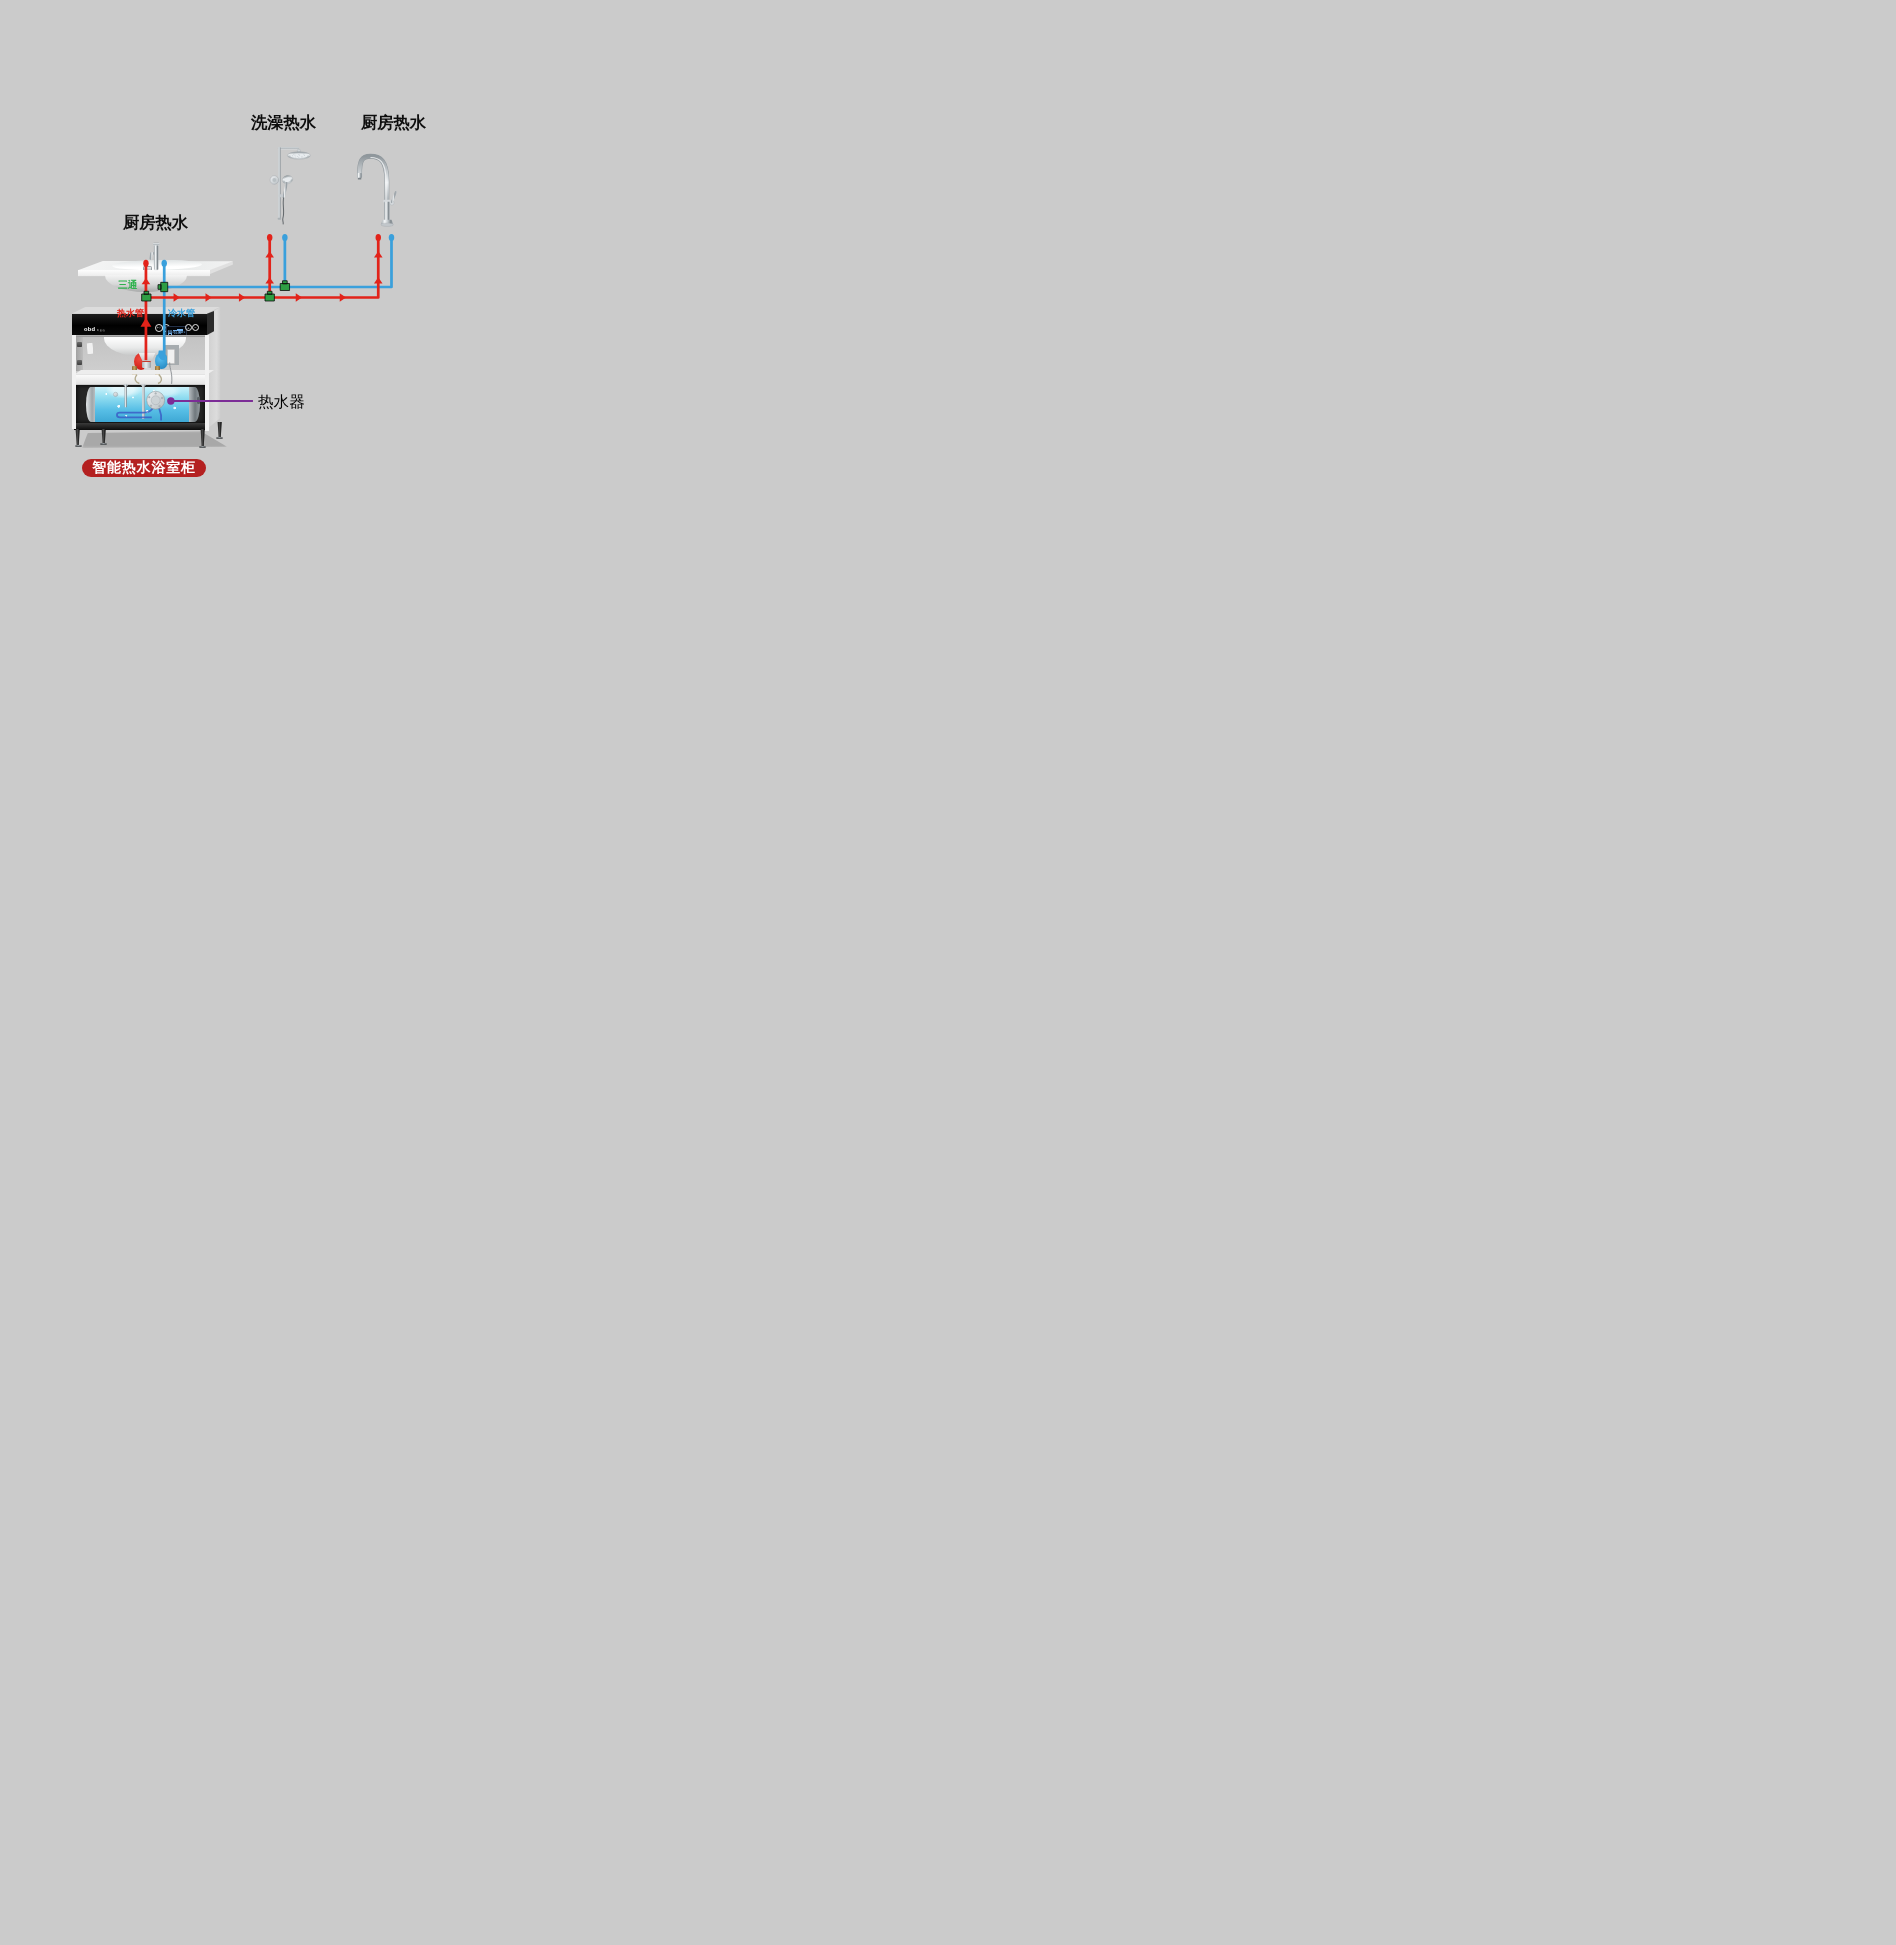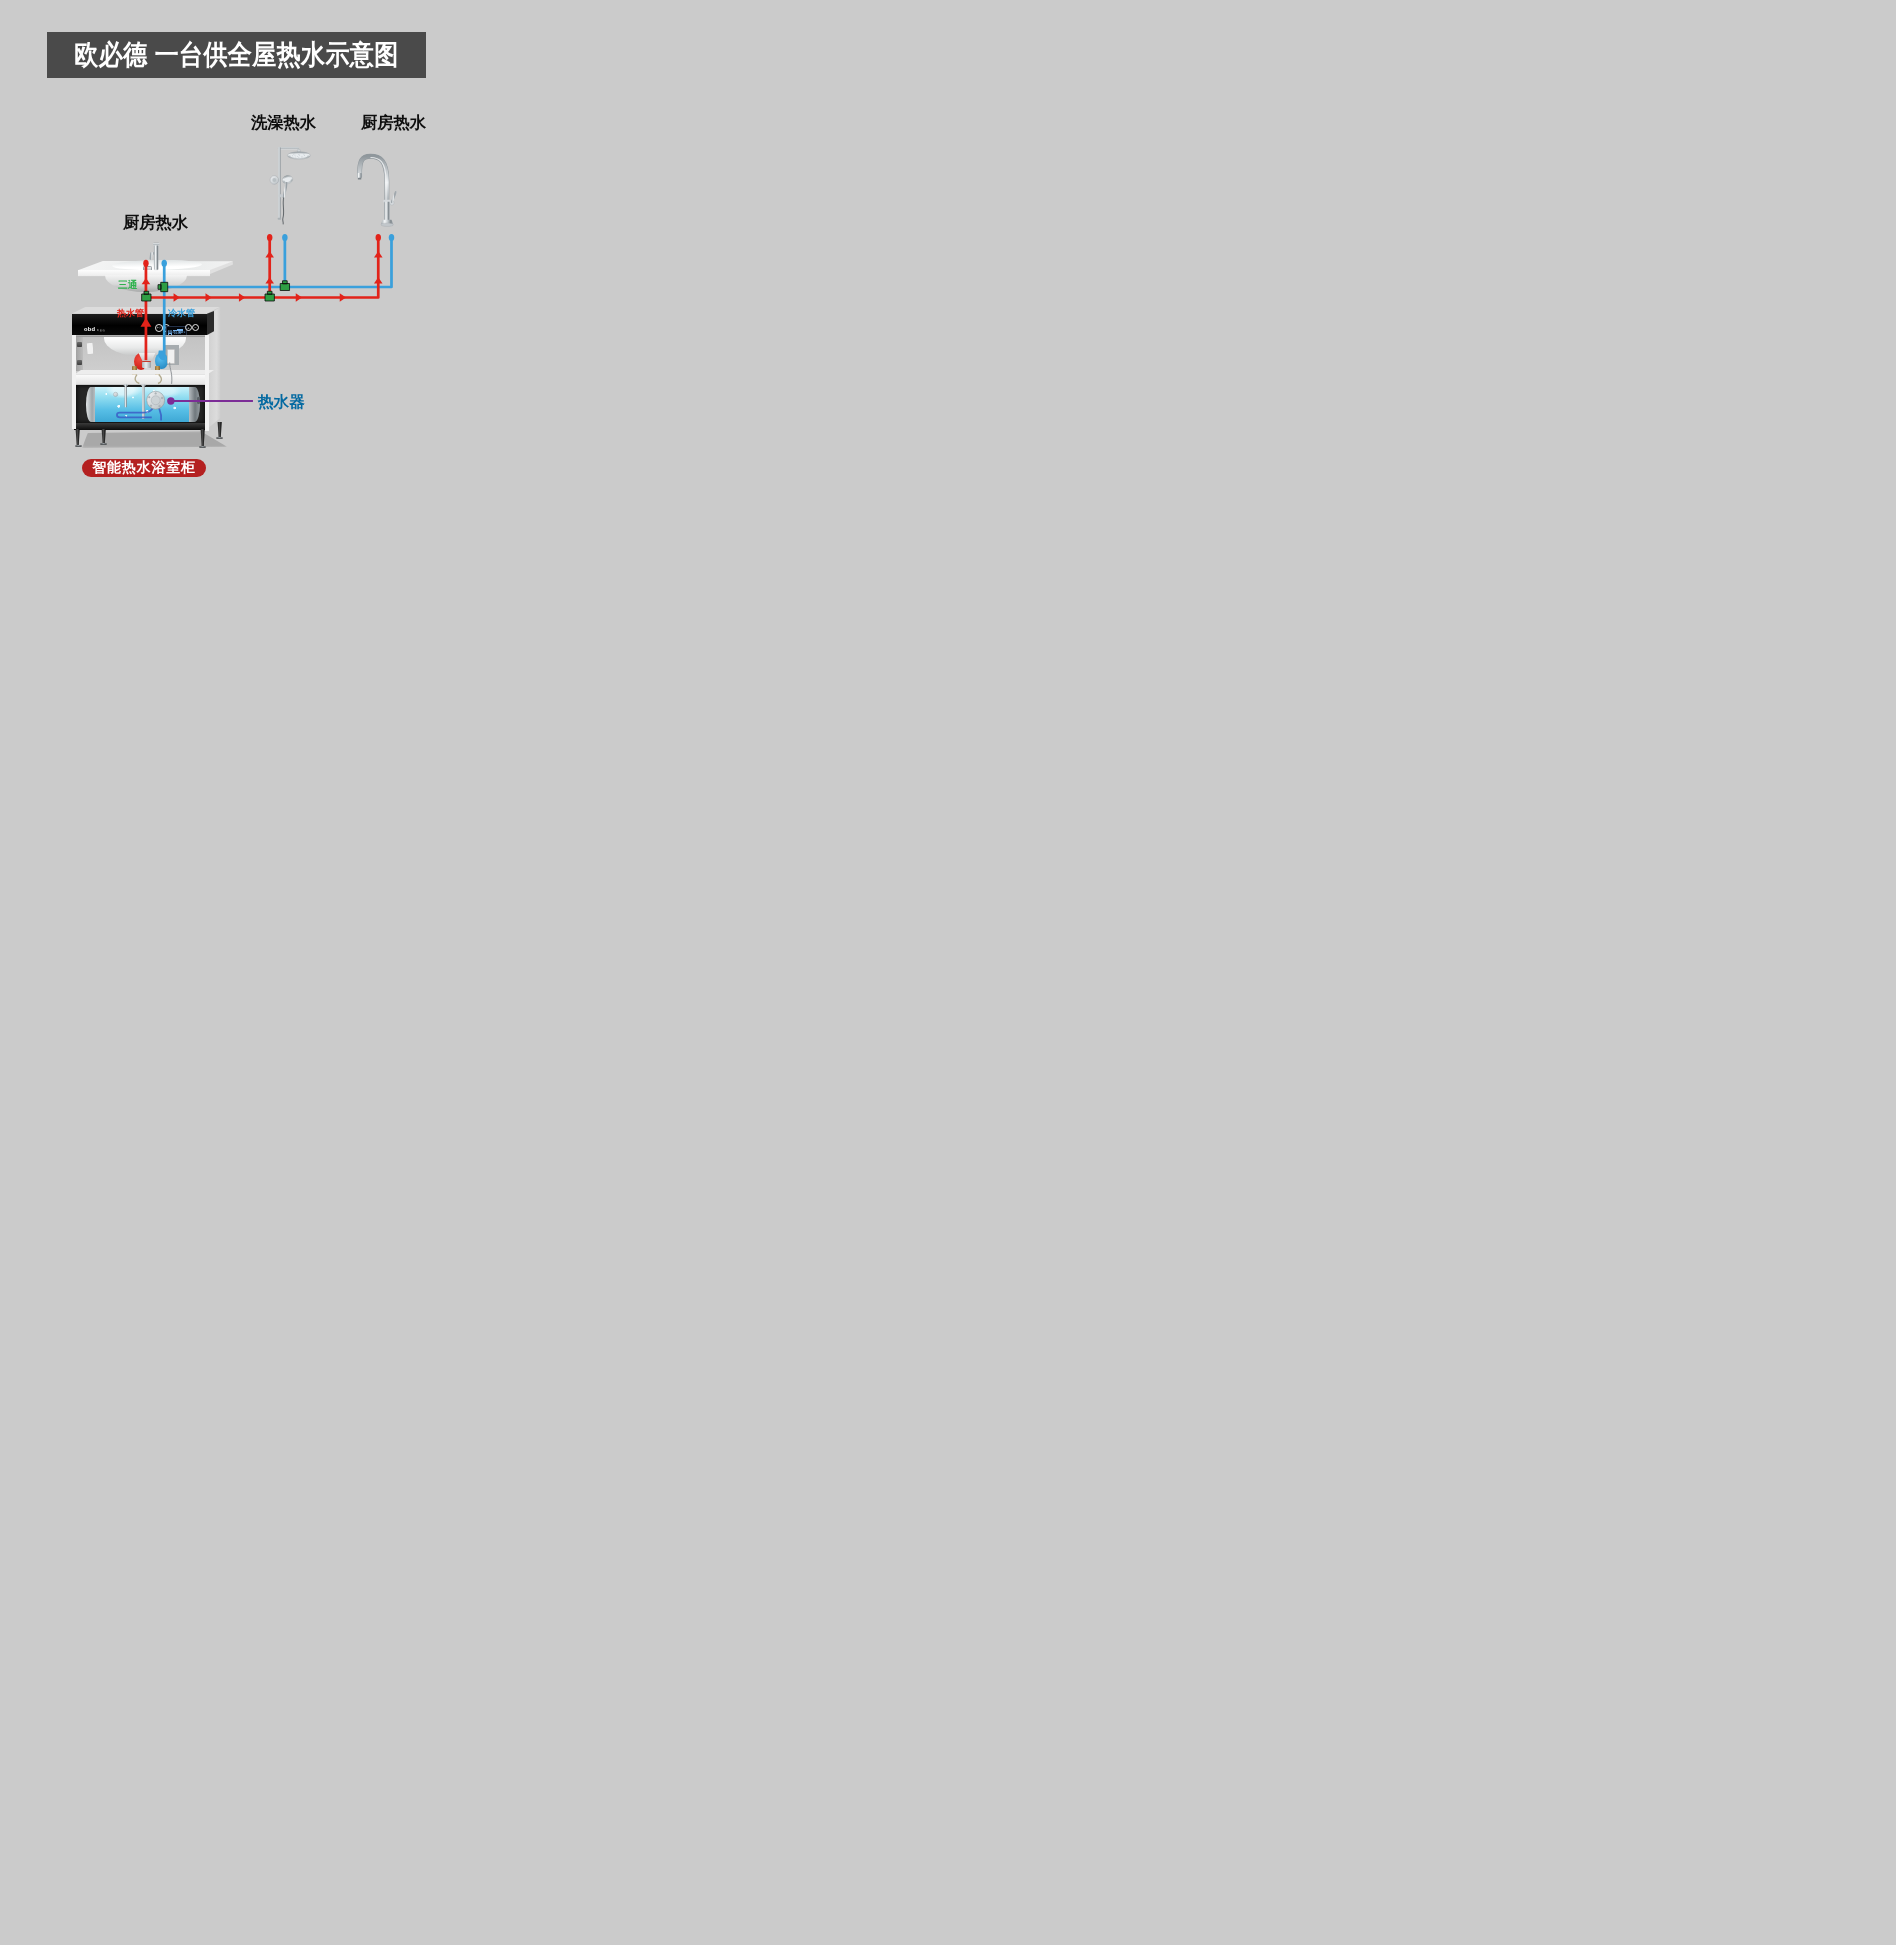--- a/index.html
+++ b/index.html
@@ -4,21 +4,21 @@
 <style>
   html,body{margin:0;padding:0;}
   body{width:474px;height:516px;background:#cbcbcb;font-family:"Liberation Sans","DejaVu Sans",sans-serif;overflow:hidden;}
   .stage{position:relative;width:474px;height:516px;background:#cbcbcb;}
   .abs{position:absolute;}
   
   .banner{left:47px;top:32px;width:379px;height:46px;background:#4a4a4a;display:flex;align-items:center;justify-content:center;}
   .banner span{color:#fff;font-size:24px;font-weight:bold;letter-spacing:0.4px;transform:scaleY(1.15);white-space:nowrap;}
   
   .lbl-big{font-size:16.3px;font-weight:bold;color:#0d0d0d;white-space:nowrap;}
-  .lbl-heater{font-size:15.6px;font-weight:bold;color:#0369a1;}
+  .lbl-heater{font-size:15.6px;font-weight:normal;color:#000000;}
   .lbl-tee{font-size:9.7px;font-weight:bold;color:#2eb24d;}
   .lbl-hot{font-size:9px;font-weight:bold;color:#e2231a;font-family:Liberation Mono, monospace;}
   .lbl-cold{font-size:9px;font-weight:bold;color:#3aa0dc;}
   
   .badge{left:82px;top:459px;width:124px;height:18px;background:#b42020;border-radius:9.3px;display:flex;align-items:center;justify-content:center;}
   .badge span{color:#fff;font-size:14px;font-weight:bold;letter-spacing:0.8px;white-space:nowrap;}
   
   .cab-topface{left:72px;top:307px;width:148px;height:6.6px;background:#dcdcdc;clip-path:polygon(0 100%,91% 100%,100% 0,9% 0);}
   .cab-panel{left:72px;top:314px;width:135px;height:21.4px;background:linear-gradient(180deg,#1d1d1d,#000 55%,#0a0a0a);}
   .cab-panel-side{left:207px;top:311px;width:7px;height:24px;background:#2c2c2c;clip-path:polygon(0 11%,100% 0,100% 84%,0 100%);}
@@ -76,23 +76,20 @@
   .bars{position:absolute;left:6.2px;top:1.6px;display:flex;align-items:flex-end;gap:0.4px;}
   .bars i{display:block;width:0.6px;background:#79b7f2;}
   svg{position:absolute;left:0;top:0;}
   .toplayer{z-index:30;}
 </style>
 </head>
 <body>
 
 <div class="stage">
 
-  <div class="abs banner">
-    <span>欧必德 一台供全屋热水示意图</span>
-  </div>
 
   <div class="abs cab-topface"></div>
   <div class="abs cab-side"></div>
   <div class="abs cab-panel"></div>
   <div class="abs cab-panel-side"></div>
 
   <div class="abs brand">
     <span>obd</span>
     <small>欧必德</small>
   </div>

